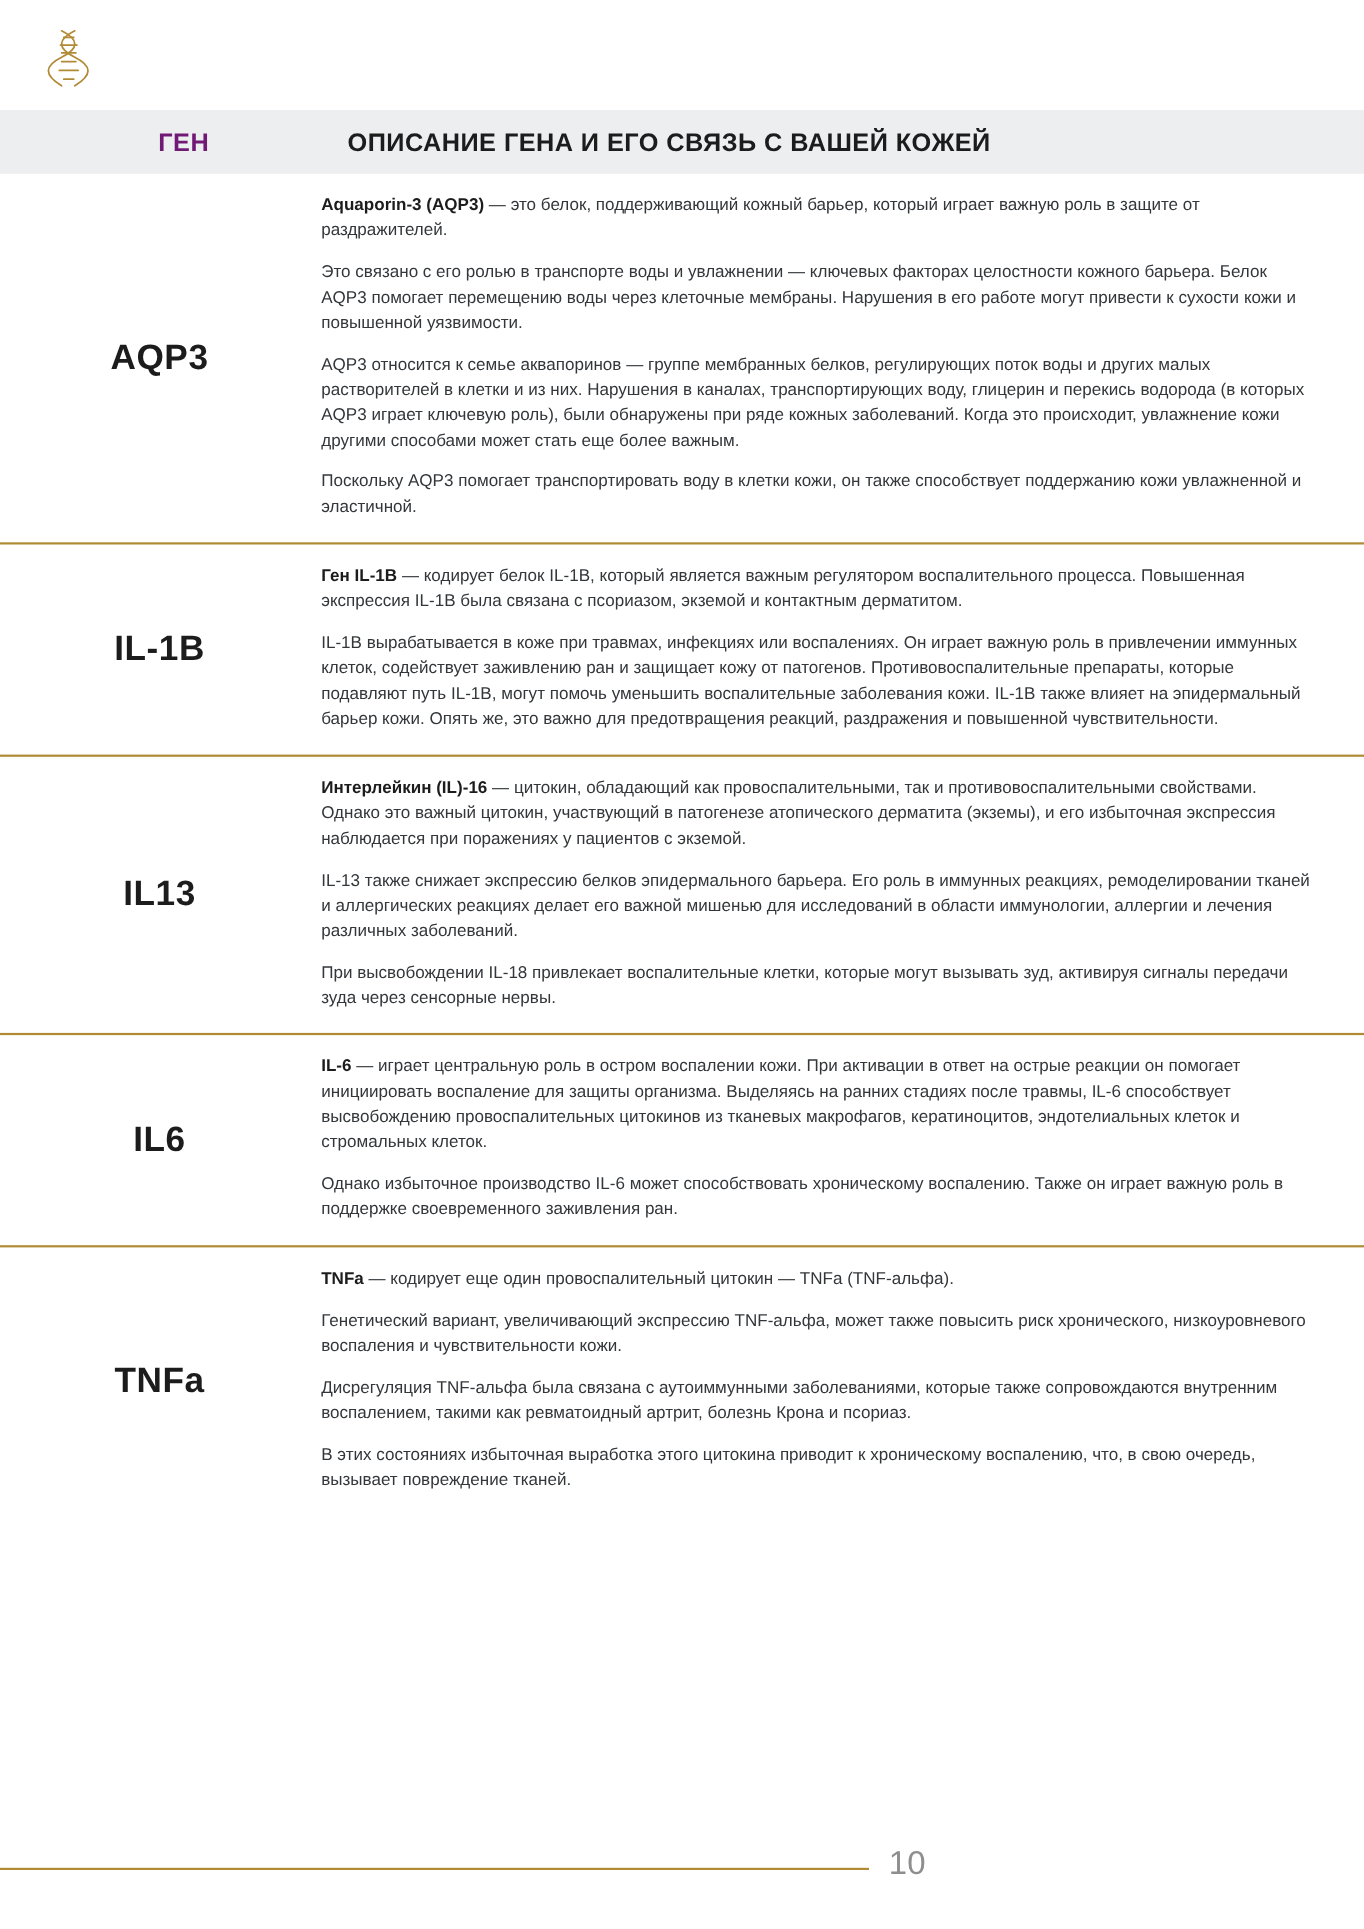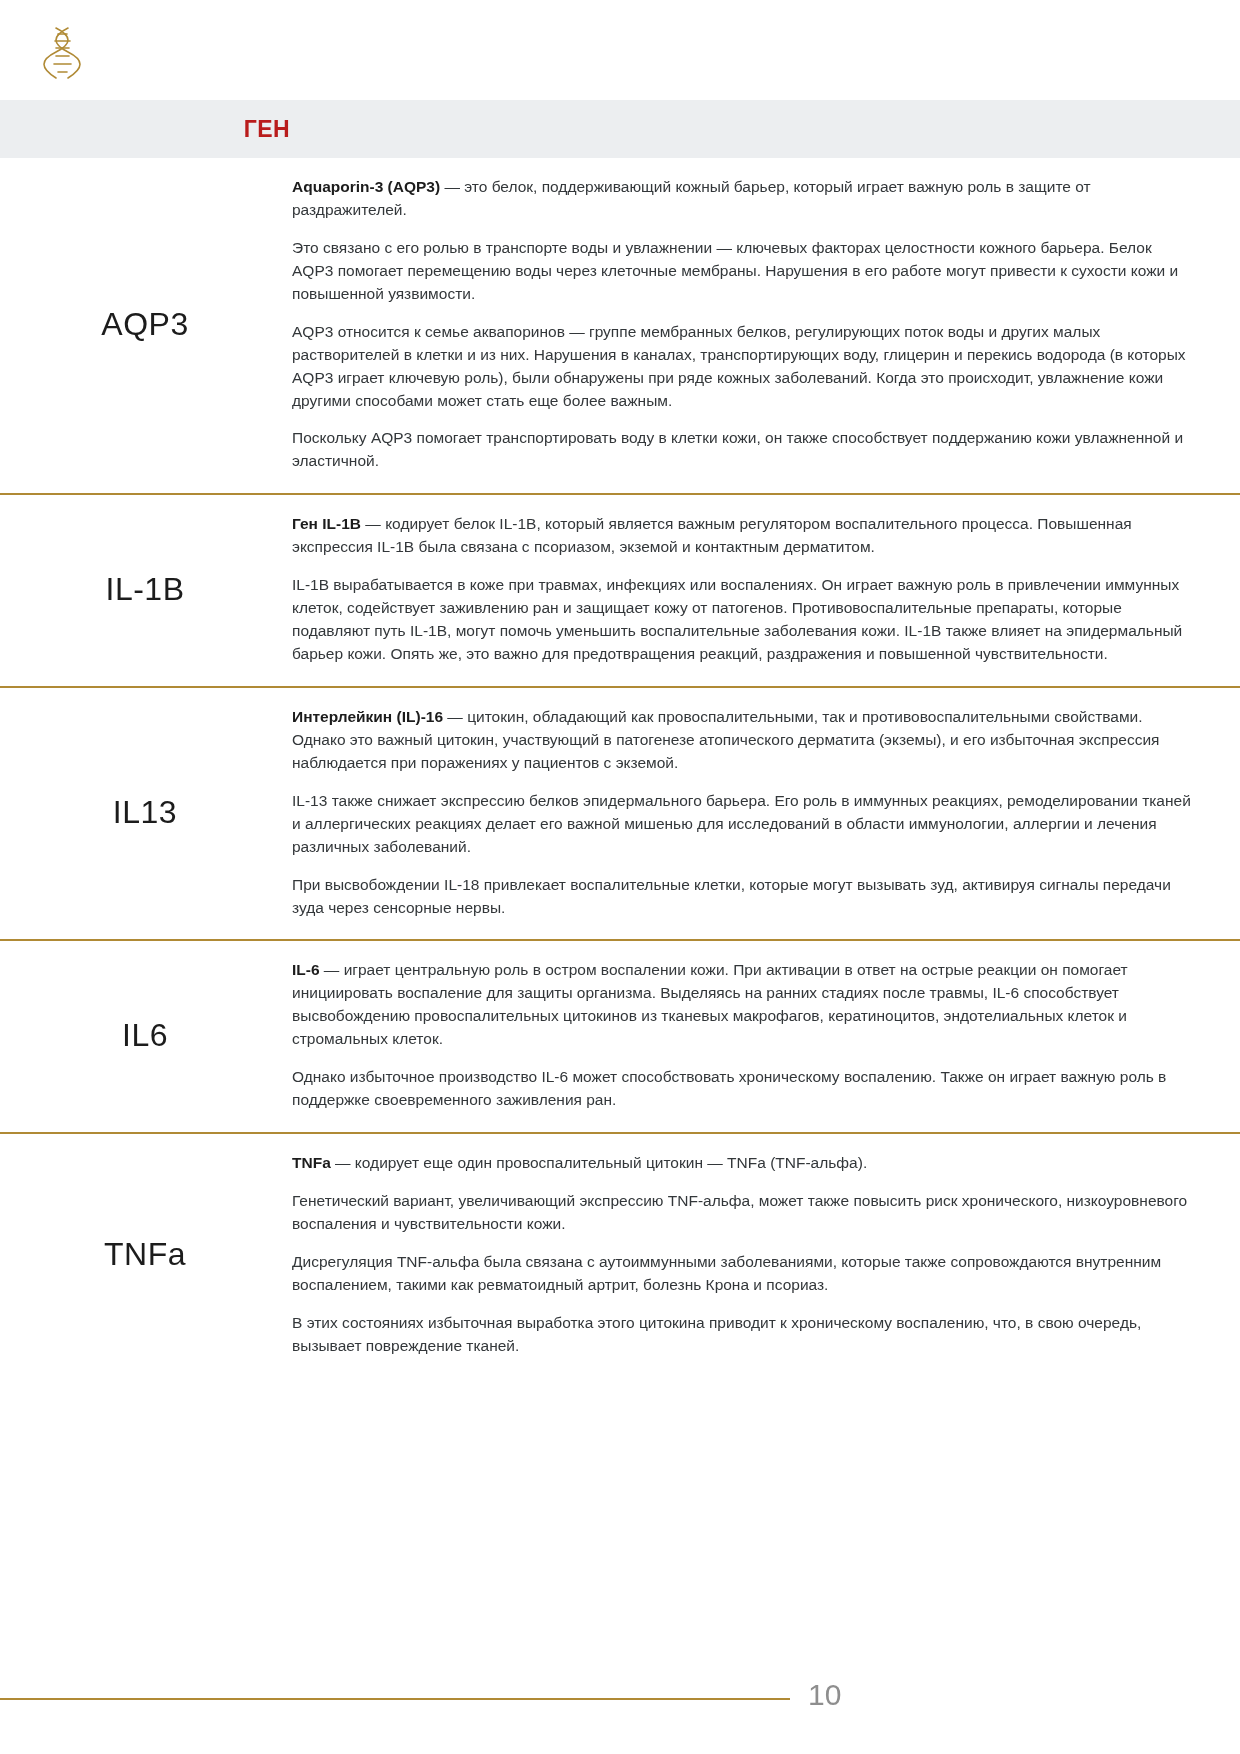--- a/index.html
+++ b/index.html
@@ -31,25 +31,26 @@
     top: 100px;
     left: 0;
     width: 1240px;
     height: 58px;
     background: #eceef0;
     display: flex;
     align-items: center;
   }
   .th-gene {
     width: 290px;
-    text-align: right;
+    text-align: center;
     font-size: 23px;
     font-weight: bold;
     letter-spacing: 0.4px;
-    color: #b91c1c;
+    color: #701a75;
+    padding-left: 22px;
   }
   .th-desc {
     flex: 1;
     font-size: 23px;
     font-weight: bold;
     letter-spacing: 0.4px;
     color: #1c1c1c;
     padding-left: 4px;
   }
 
@@ -71,21 +72,21 @@
   }
   .gene-name-cell {
     width: 290px;
     display: flex;
     align-items: center;
     justify-content: center;
     flex: 0 0 290px;
   }
   .gene-name {
     font-size: 32px;
-    font-weight: 400;
+    font-weight: 700;
     color: #1c1c1c;
     letter-spacing: 0.5px;
   }
   .gene-desc-cell {
     flex: 1;
     padding-right: 48px;
     padding-left: 2px;
   }
   .para {
     font-size: 15.5px;
@@ -140,20 +141,21 @@
       <path d="M22 26 L35 26"></path>
       <path d="M22 34 L35 34"></path>
       <path d="M20 42 L37 42"></path>
       <path d="M24 50 L33 50"></path>
     </g>
   </svg>
 </div>
 
 <div class="table-header">
   <div class="th-gene">ГЕН</div>
+  <div class="th-desc">ОПИСАНИЕ ГЕНА И ЕГО СВЯЗЬ С ВАШЕЙ КОЖЕЙ</div>
 </div>
 
 <div class="table-body" id="table-body">
     <div class="gene-row">
       <div class="gene-name-cell">
         <div class="gene-name">AQP3</div>
       </div>
       <div class="gene-desc-cell">
         <p class="para"><b>Aquaporin-3 (AQP3)</b><span> — это белок, поддерживающий кожный барьер, который играет важную роль в защите от раздражителей.</span></p>
         <p class="para"><span>Это связано с его ролью в транспорте воды и увлажнении — ключевых факторах целостности кожного барьера. Белок AQP3 помогает перемещению воды через клеточные мембраны. Нарушения в его работе могут привести к сухости кожи и повышенной уязвимости.</span></p>

